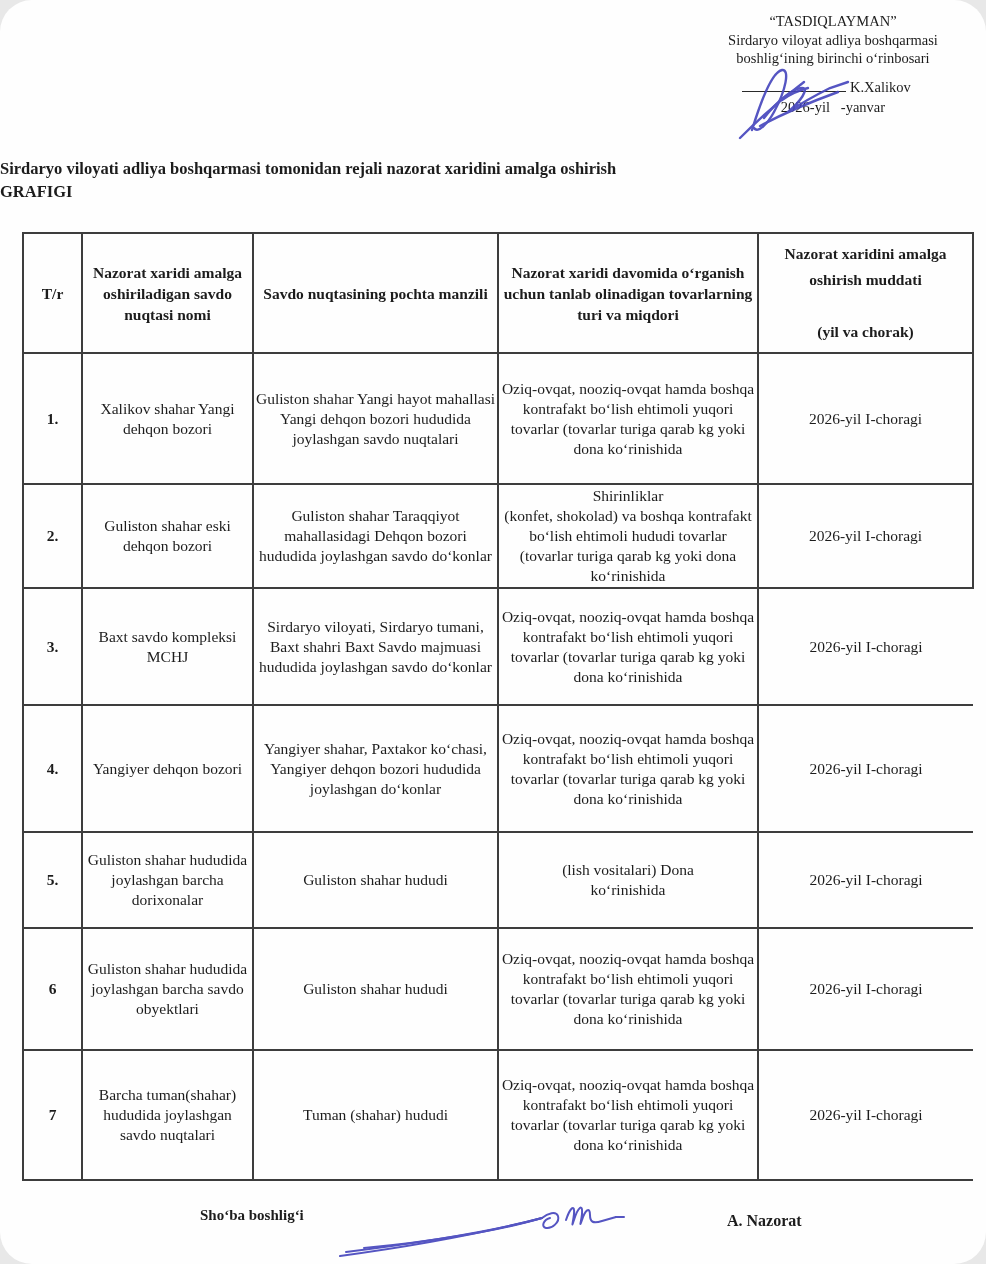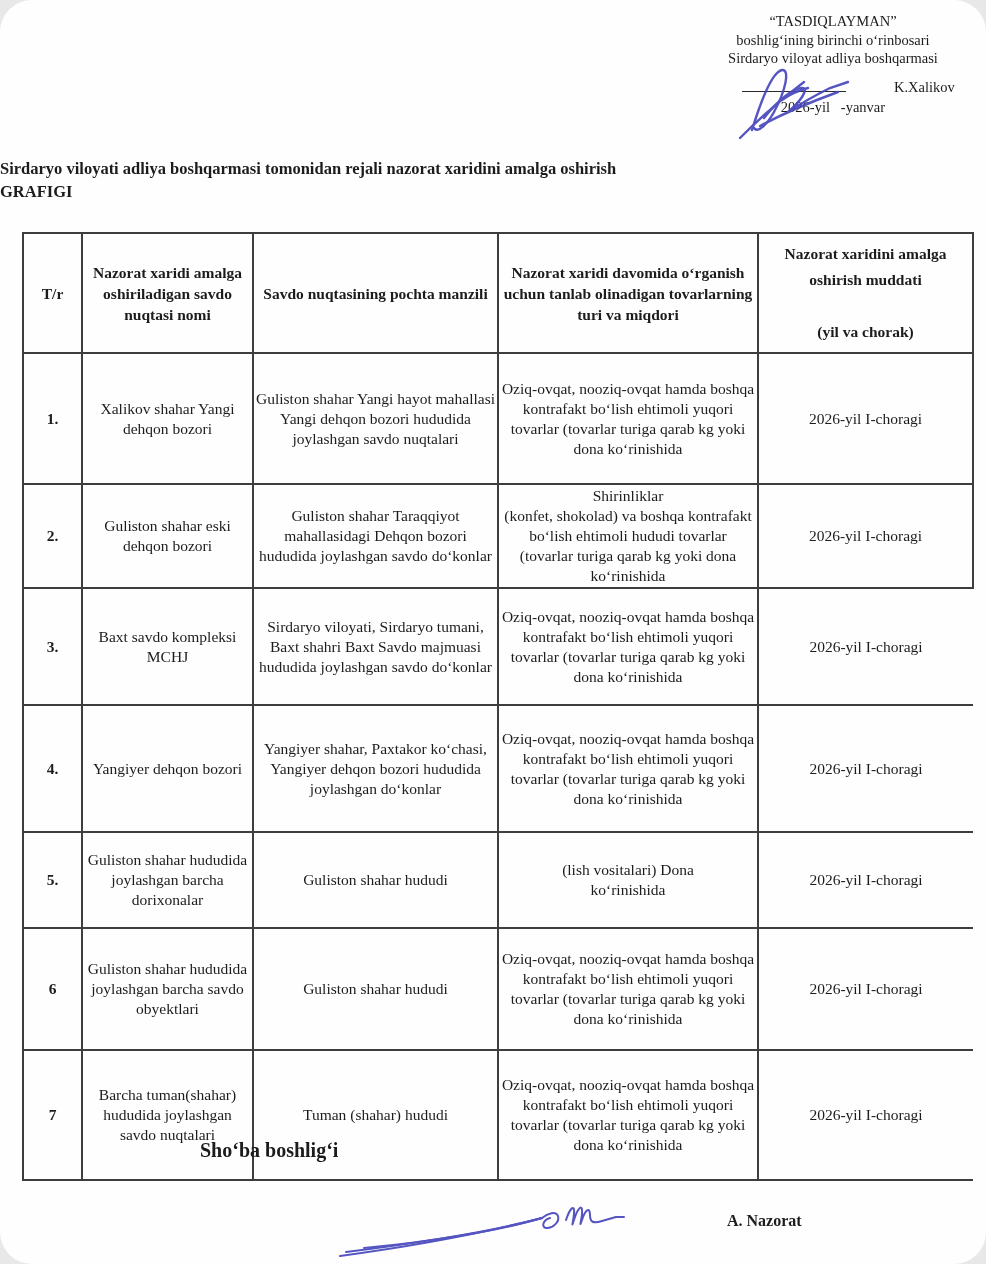--- a/index.html
+++ b/index.html
@@ -19,21 +19,21 @@
     text-align:center;font-size:14.5px;line-height:18.5px;
   }
   .approval .nameline{
     margin-top:10px;text-align:left;padding-left:52px;
     white-space:nowrap;
   }
   .approval .sig-underline{
     display:inline-block;width:104px;height:0.95em;
     border-bottom:1.6px solid #2a2a2a;vertical-align:baseline;
   }
-  .approval .nameline .name{padding-left:4px;margin-left:44px;}
+  .approval .nameline .name{padding-left:4px;}
   .approval .dateline{margin-top:1px;}
   .sig-top{position:absolute;top:56px;left:730px;width:170px;height:86px;z-index:3;pointer-events:none;}
   
   .doc-title{
     position:absolute;top:157px;left:0;width:100%;
     text-align:left;font-weight:bold;font-size:16.5px;line-height:23px;
   }
   
   .tbl-wrap{position:absolute;top:232px;left:22px;}
   table.sched{
@@ -45,33 +45,33 @@
     text-align:center;vertical-align:middle;
     padding:1px 2px;overflow:hidden;
     white-space:pre-line;
   }
   table.sched th{font-weight:bold;font-size:15.5px;line-height:21px;}
   table.sched td.c-num{font-weight:bold;}
   
   table.sched .nr{border-right:none;}
   table.sched th.h-term{line-height:26px;}
   
-  .footer-label{position:absolute;top:1139px;left:200px;font-weight:bold;font-size:20px;}
+  .footer-label{position:absolute;top:1207px;left:200px;font-weight:bold;font-size:15px;}
   .footer-name{position:absolute;top:1212px;left:727px;font-weight:bold;font-size:16px;}
   .sig-bottom{position:absolute;top:1190px;left:330px;width:300px;height:74px;pointer-events:none;}
 </style>
 </head>
 <body>
 
 <div class="page">
 
   <div class="approval">
     <div>“TASDIQLAYMAN”</div>
+    <div>Sirdaryo viloyat adliya boshqarmasi</div>
     <div>boshlig‘ining birinchi o‘rinbosari</div>
-    <div>Sirdaryo viloyat adliya boshqarmasi</div>
     <div class="nameline">
       <span class="sig-underline"></span><span class="name">K.Xalikov</span>
     </div>
     <div class="dateline">2026-yil&nbsp;&nbsp; -yanvar</div>
   </div>
 
   <svg class="sig-top" viewBox="0 0 170 86">
     <g fill="none" stroke="#4747bd" stroke-width="2.4" stroke-linecap="round" opacity="0.92">
       <path d="M22,74 C30,48 42,16 52,14 C60,13 56,34 44,56 C38,67 28,78 24,72"></path>
       <path d="M10,82 C30,62 58,38 74,26"></path>

